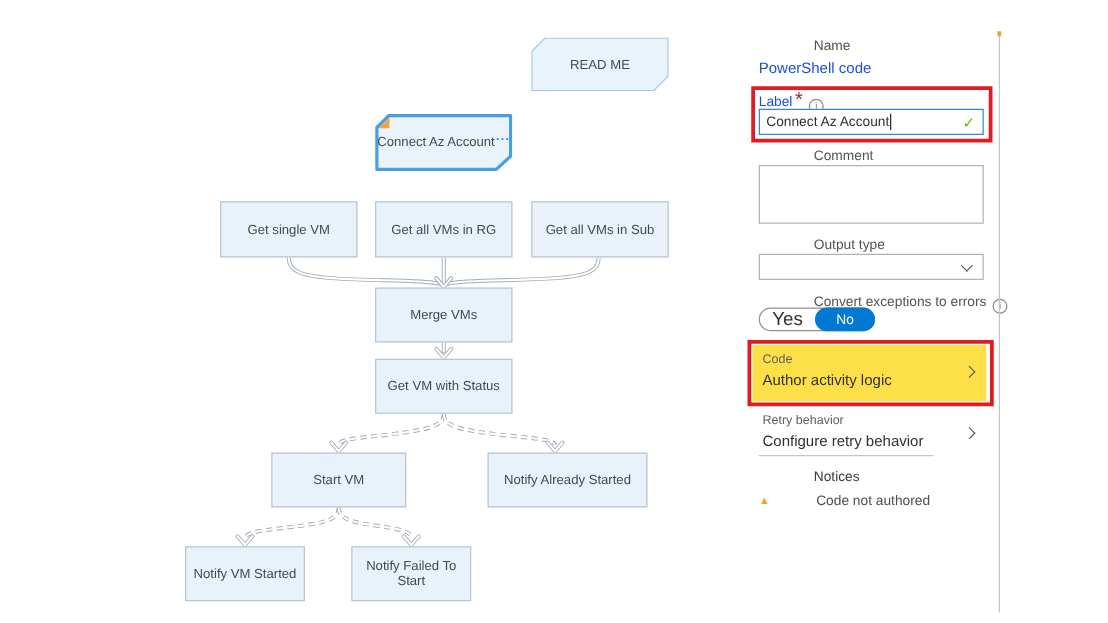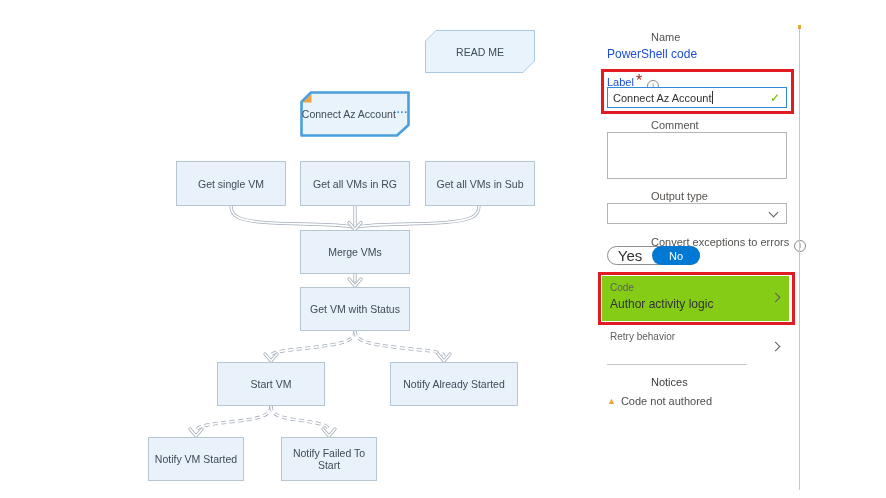--- a/index.html
+++ b/index.html
@@ -73,21 +73,21 @@
   .tg-no {
     position:absolute; left:44px; right:-1px; top:-1px; bottom:-1px;
     background:#0078d4; border-radius:10px; display:flex; align-items:center;
     justify-content:center; font-size:11px; color:#fff;
   }
   .section-item { position:absolute; left:602px; width:187px; cursor:pointer; }
   .sec-title { font-size:10px; color:#605e5c; }
   .sec-sub { font-size:12px; color:#323130; margin-top:4px; }
   .divider { position:absolute; left:607px; top:364px; width:140px; height:1px; background:#c8c6c4; }
   .warn-tri { color:#f0a33c; font-size:9px; margin-right:5px; vertical-align:1px; }
-  .notice-text { font-size:11px; color:#514e4b; }
+  .notice-text { font-size:11px; color:#514e4b;margin-left:32px; }
   
   .callout { position:absolute; border:3px solid #e01b24; pointer-events:none; }
   
   .vline { position:absolute; left:799px; top:28px; width:1px; height:462px; background:#c6c6c6; cursor:pointer; }
   .vtick { position:absolute; left:798px; top:25px; width:3px; height:4px; background:#e8a33d; }
 </style>
 </head>
 <body>
 
 <div class="screen">
@@ -228,28 +228,29 @@
     </div>
 
     <div class="p-abs" style="left:607px; top:232px;">
       <span class="p-label">Convert exceptions to errors</span><span class="info-ic">i</span>
     </div>
     <div class="toggle">
       <span class="tg-yes">Yes</span>
       <span class="tg-no">No</span>
     </div>
 
-    <div class="section-item" style="top:276px; height:45px; background:#84cc16; padding:6px 8px;">
+    <div class="section-item" style="top:276px; height:45px; background:#fde047; padding:6px 8px;">
       <div class="sec-title">Code</div>
       <div class="sec-sub">Author activity logic</div>
       <span class="chev-right"></span>
     </div>
 
     <div class="section-item" style="top:329px; height:38px; padding:2px 8px;">
       <div class="sec-title">Retry behavior</div>
+      <div class="sec-sub">Configure retry behavior</div>
       <span class="chev-right"></span>
     </div>
 
     <div class="divider"></div>
 
     <div class="p-abs p-label" style="left:607px; top:376px; color:#3d3b39;">Notices</div>
     <div class="p-abs" style="left:607px; top:391px;">
       <span class="warn-tri">▲</span><span class="notice-text">Code not authored</span>
     </div>
   </div>

